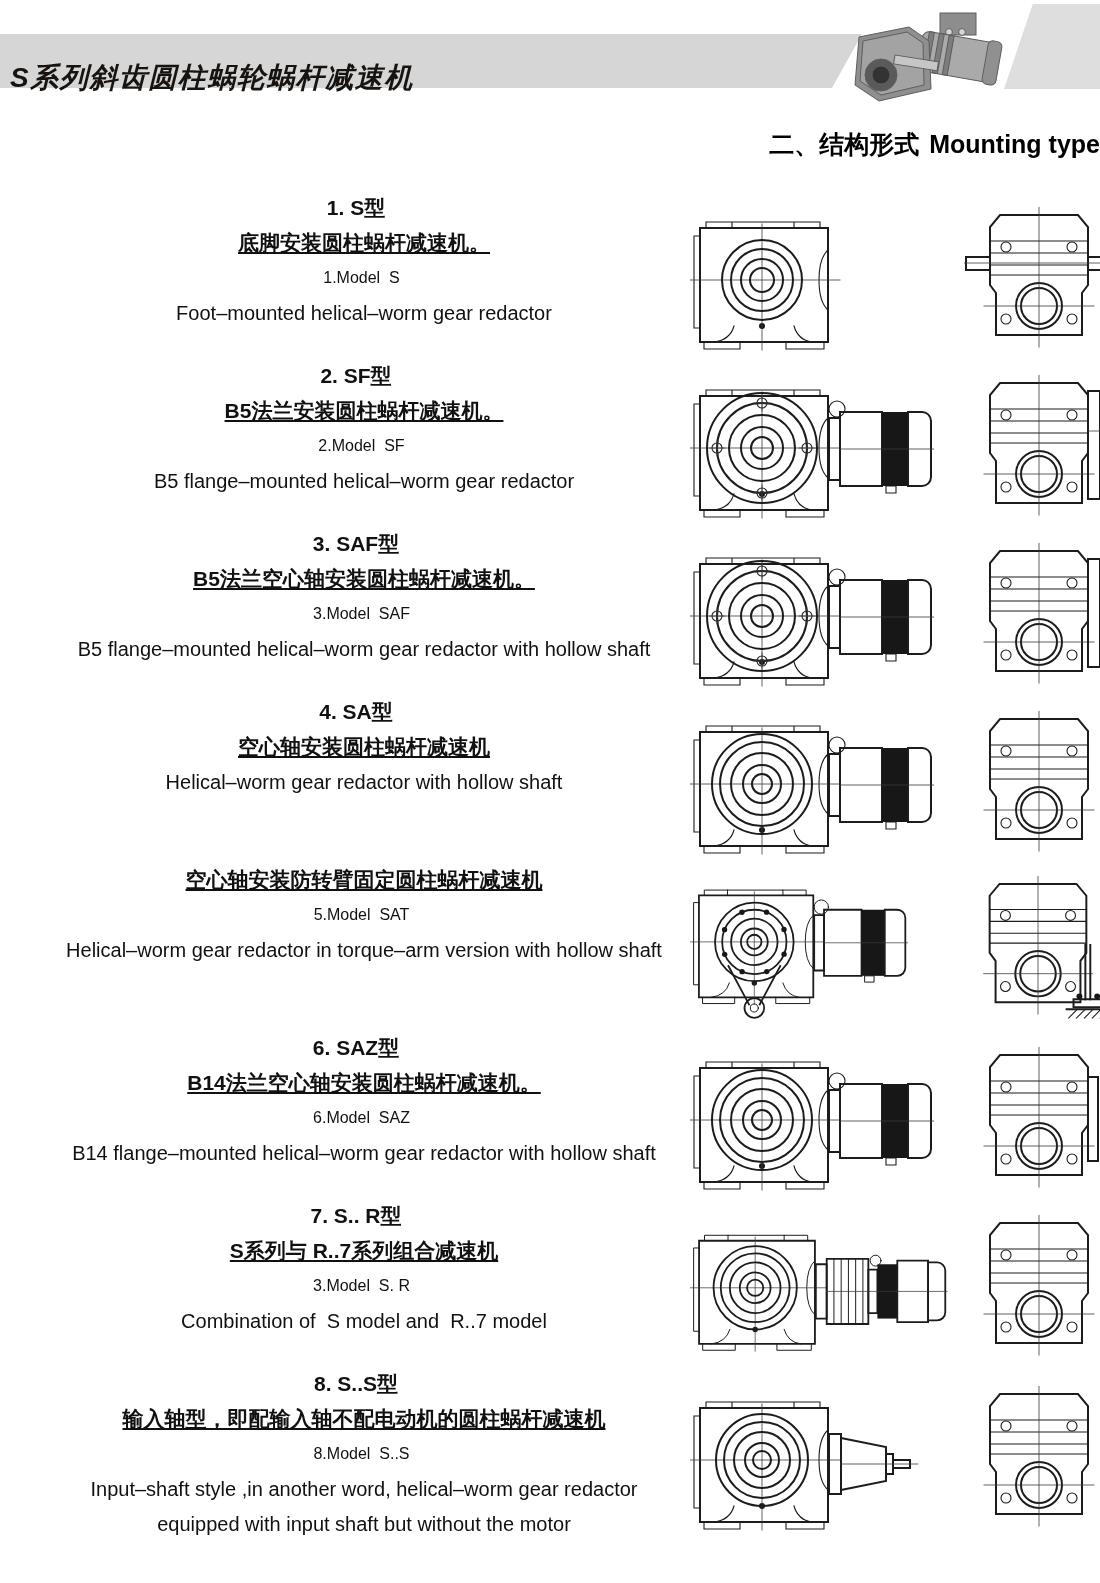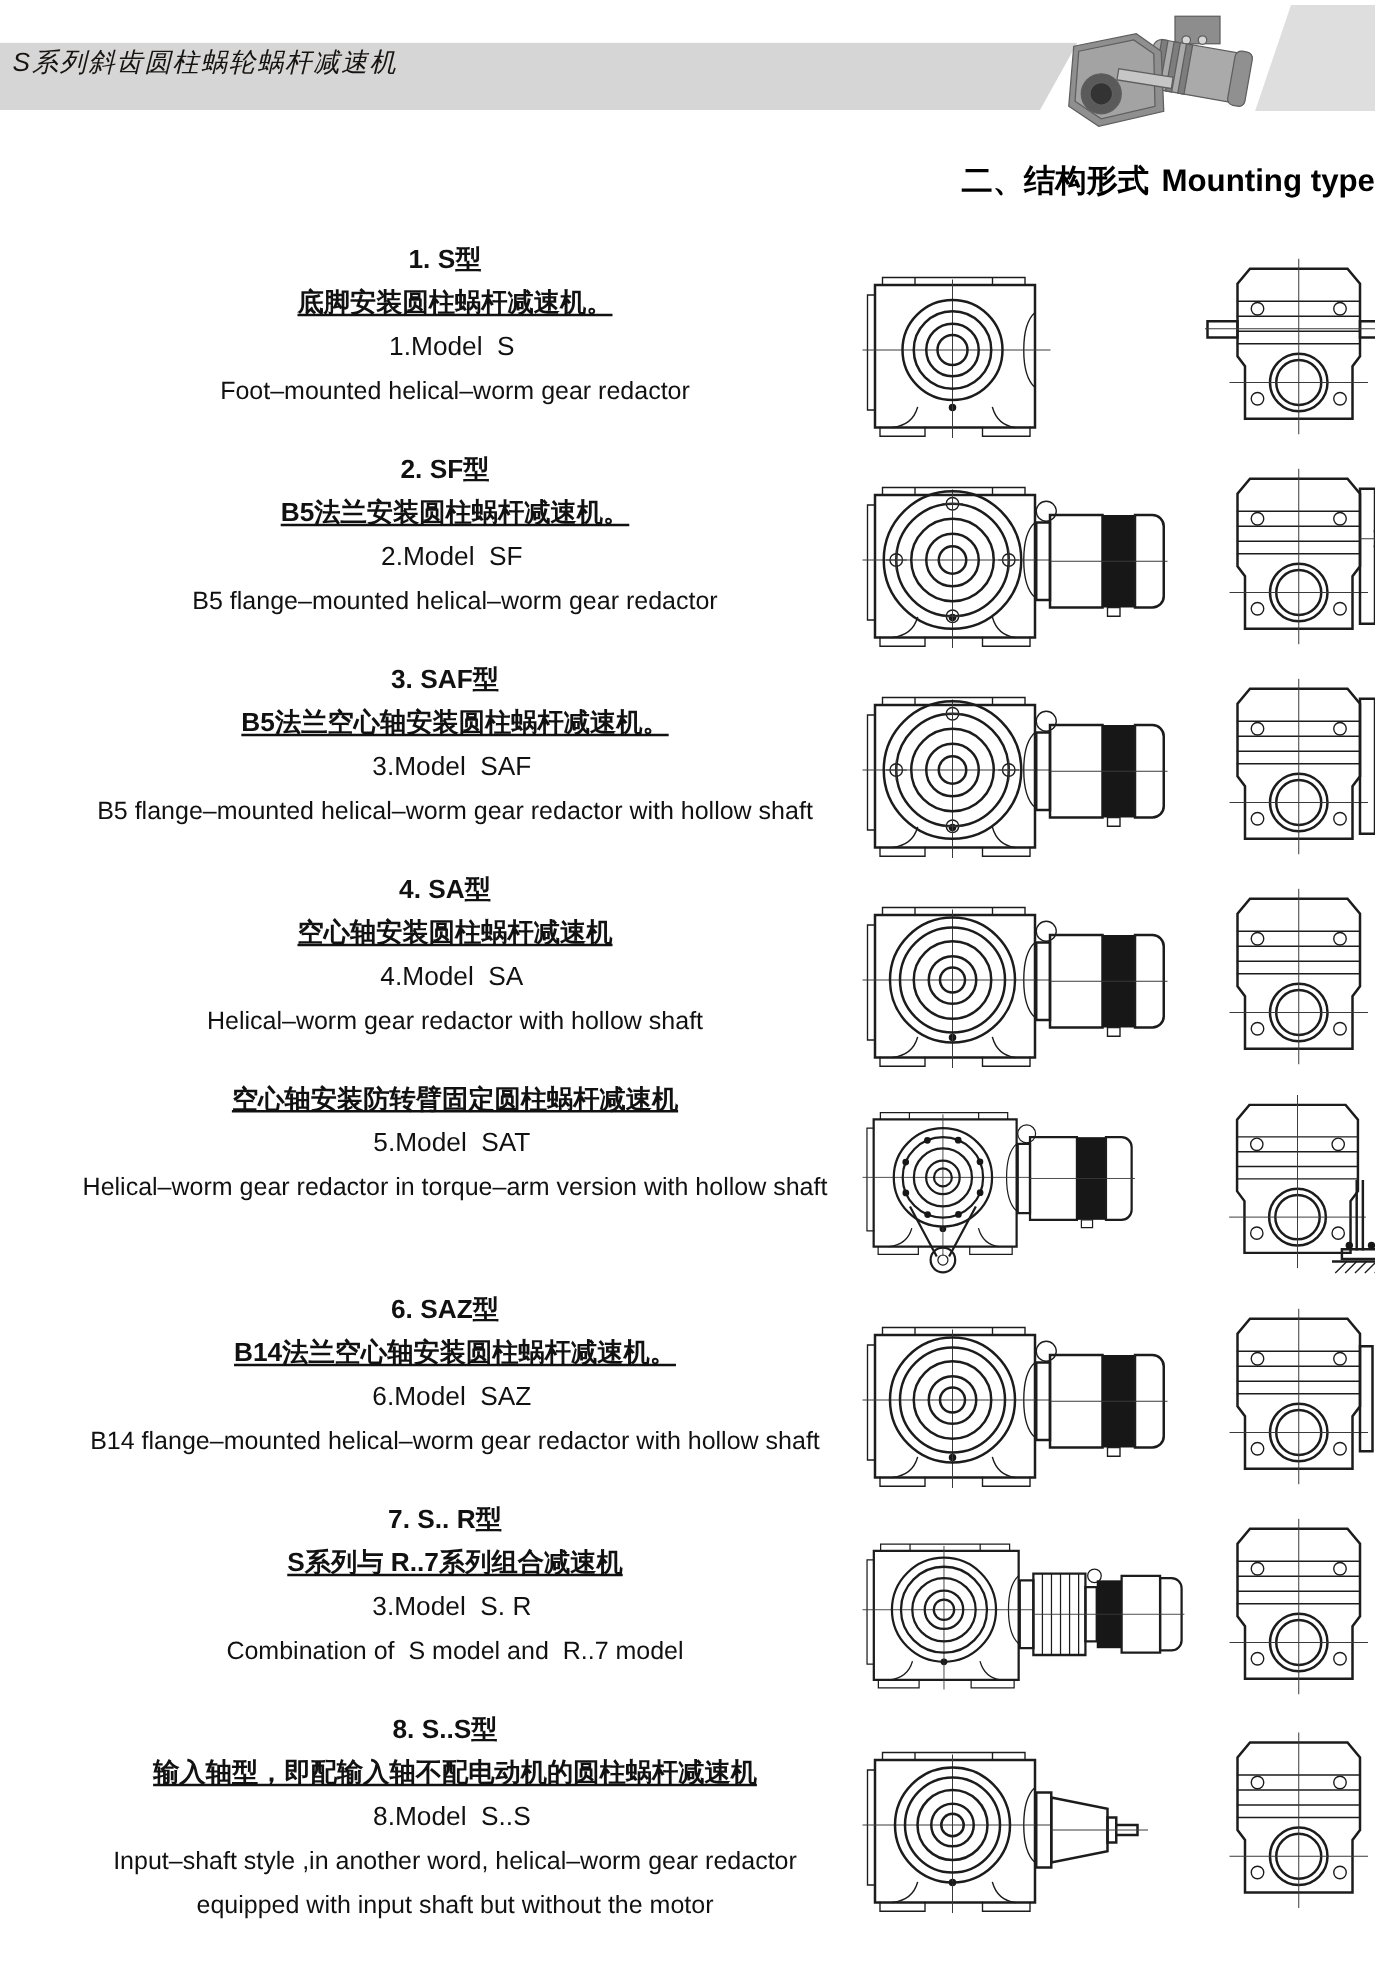--- a/index.html
+++ b/index.html
@@ -14,38 +14,38 @@
     position:absolute;left:0;top:34px;width:862px;height:54px;
     background:#d6d6d6;
     clip-path:polygon(0 0,100% 0,calc(100% - 30px) 100%,0 100%);
   }
   .band-right{
     position:absolute;left:1004px;top:4px;width:96px;height:85px;
     background:#dedede;
     clip-path:polygon(30% 0,100% 0,100% 100%,0 100%);
   }
   .hdr-title{
-    position:absolute;left:10px;top:36px;
-    font-size:21px;font-weight:normal;font-style:italic;letter-spacing:1.5px;
+    position:absolute;left:10px;top:59px;
+    font-size:28px;font-weight:bold;font-style:italic;letter-spacing:1.5px;
     color:#171310;white-space:nowrap;
   }
   .photo{position:absolute;left:843px;top:5px;}
   
   .section-heading{
     margin:16px 0 0 26px;font-size:25px;font-weight:bold;color:#000;text-align:right;
   }
   .section-heading .en{margin-left:10px;}
   
   .rows{margin-top:34px;}
   .row{display:flex;padding-left:22px;min-height:168px;box-sizing:border-box;}
   .row-text{width:668px;flex:none;}
   .line{white-space:pre-wrap;line-height:26px;text-align:center;}
   .t-title{font-size:21px;font-weight:bold;margin:0 0 9px 0;}
   .t-zh{font-size:21px;font-weight:bold;margin:0 0 9px 16px;text-decoration:underline;}
-  .t-model{font-size:21px;font-weight:normal;margin:0 0 9px 11px;}
+  .t-model{font-size:16px;font-weight:normal;margin:0 0 9px 11px;}
   .t-en{font-size:20px;font-weight:normal;margin:0 0 9px 16px;}
   .row-draw{
     flex:1;display:flex;align-items:center;gap:16px;
     align-self:center;min-height:160px;
   }
   .front-box{width:258px;flex:none;display:flex;justify-content:flex-start;align-items:center;}
   .side-box{width:152px;flex:none;display:flex;justify-content:flex-start;align-items:center;}
   svg.draw{stroke:#1c1c1c;fill:none;stroke-width:2;stroke-linecap:square;}
   svg.draw .cl{stroke:#3a3a3a;stroke-width:0.8;}
   svg.draw .thin{stroke-width:1.1;}
@@ -242,21 +242,20 @@
                   <path d="M124 16 h12 v108 h-12 z"></path>
             <path class="thin" d="M136 26 h6 M136 114 h6"></path>
           </svg>
         </div>
     </div>
   </div>
     <div class="row">
     <div class="row-text">
       <div class="line t-title">4. SA型</div>
       <div class="line t-zh">空心轴安装圆柱蜗杆减速机</div>
-      <div class="line t-model">4.Model  SA</div>
       <div class="line t-en">Helical–worm gear redactor with hollow shaft</div>
 
     </div>
     <div class="row-draw">
       <div class="front-box">
           <svg class="draw" width="244" viewBox="0 0 244 150">
   <path d="M10 24 H138 V138 H10 Z"></path>
   <path class="thin" d="M16 24 V18 H130 V24 M42 18 V24 M104 18 V24"></path>
   <path class="thin" d="M10 32 H4 V124 H10"></path>
   <path class="thin" d="M14 138 V145 H50 V138 M96 138 V145 H134 V138"></path>

